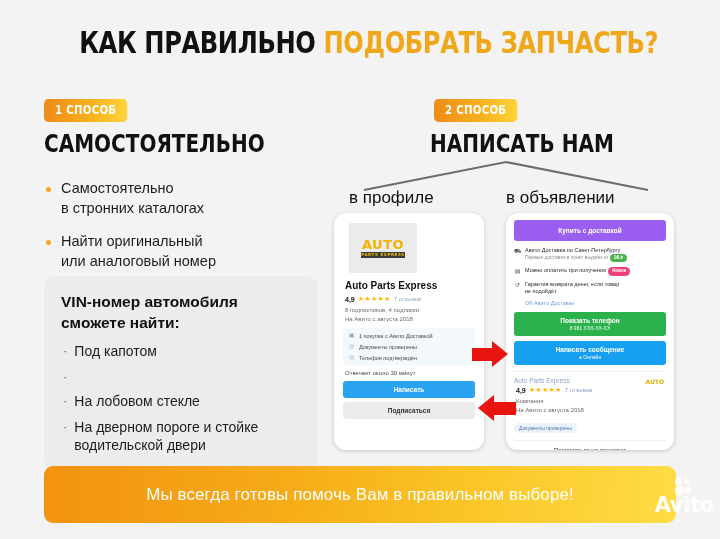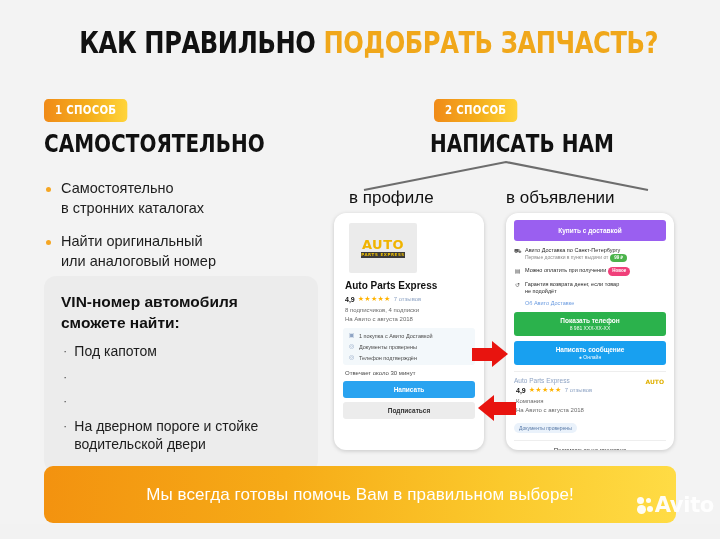--- a/index.html
+++ b/index.html
@@ -184,20 +184,21 @@
     display:flex;flex-direction:column;align-items:center;justify-content:center;
     color:#fff;
   }
   .cta-l1{font-size:17px;font-weight:400;letter-spacing:.1px;}
   .cta-l2{font-size:16px;font-weight:700;margin-top:3px;letter-spacing:.3px;}
 
   
   .watermark{
     position:absolute;right:6px;bottom:8px;display:flex;align-items:center;
     opacity:.95;
+    flex-direction:column;
   }
   .wm-dots{position:relative;width:16px;height:17px;margin-right:2px;}
   .wm-dots i{position:absolute;border-radius:50%;background:#fff;display:block;}
   .wm-d1{width:7px;height:7px;left:0;top:0;}
   .wm-d2{width:5px;height:5px;left:9px;top:1px;}
   .wm-d3{width:9px;height:9px;left:0;top:8px;}
   .wm-d4{width:6px;height:6px;left:10px;top:9px;}
   .wm-text{
     font-family:"DejaVu Sans", sans-serif;font-weight:700;font-size:21px;
     color:#fff;line-height:1;letter-spacing:-.3px;
@@ -231,20 +232,21 @@
     <div class="vintitle">VIN-номер автомобиля<br>сможете найти:</div>
     <div class="vinrow">
       <span class="vdot">·</span>
       <span>Под капотом</span>
     </div>
     <div class="vinrow">
       <span class="vdot">·</span>
     </div>
     <div class="vinrow">
       <span class="vdot">·</span>
+      <span>На лобовом стекле</span>
     </div>
     <div class="vinrow">
       <span class="vdot">·</span>
       <span>На дверном пороге и стойке<br>водительской двери</span>
     </div>
   </div>
 
   <div class="badge" id="badge2">2 СПОСОБ</div>
   <div class="wayhead" id="way2head">НАПИСАТЬ НАМ</div>
 

